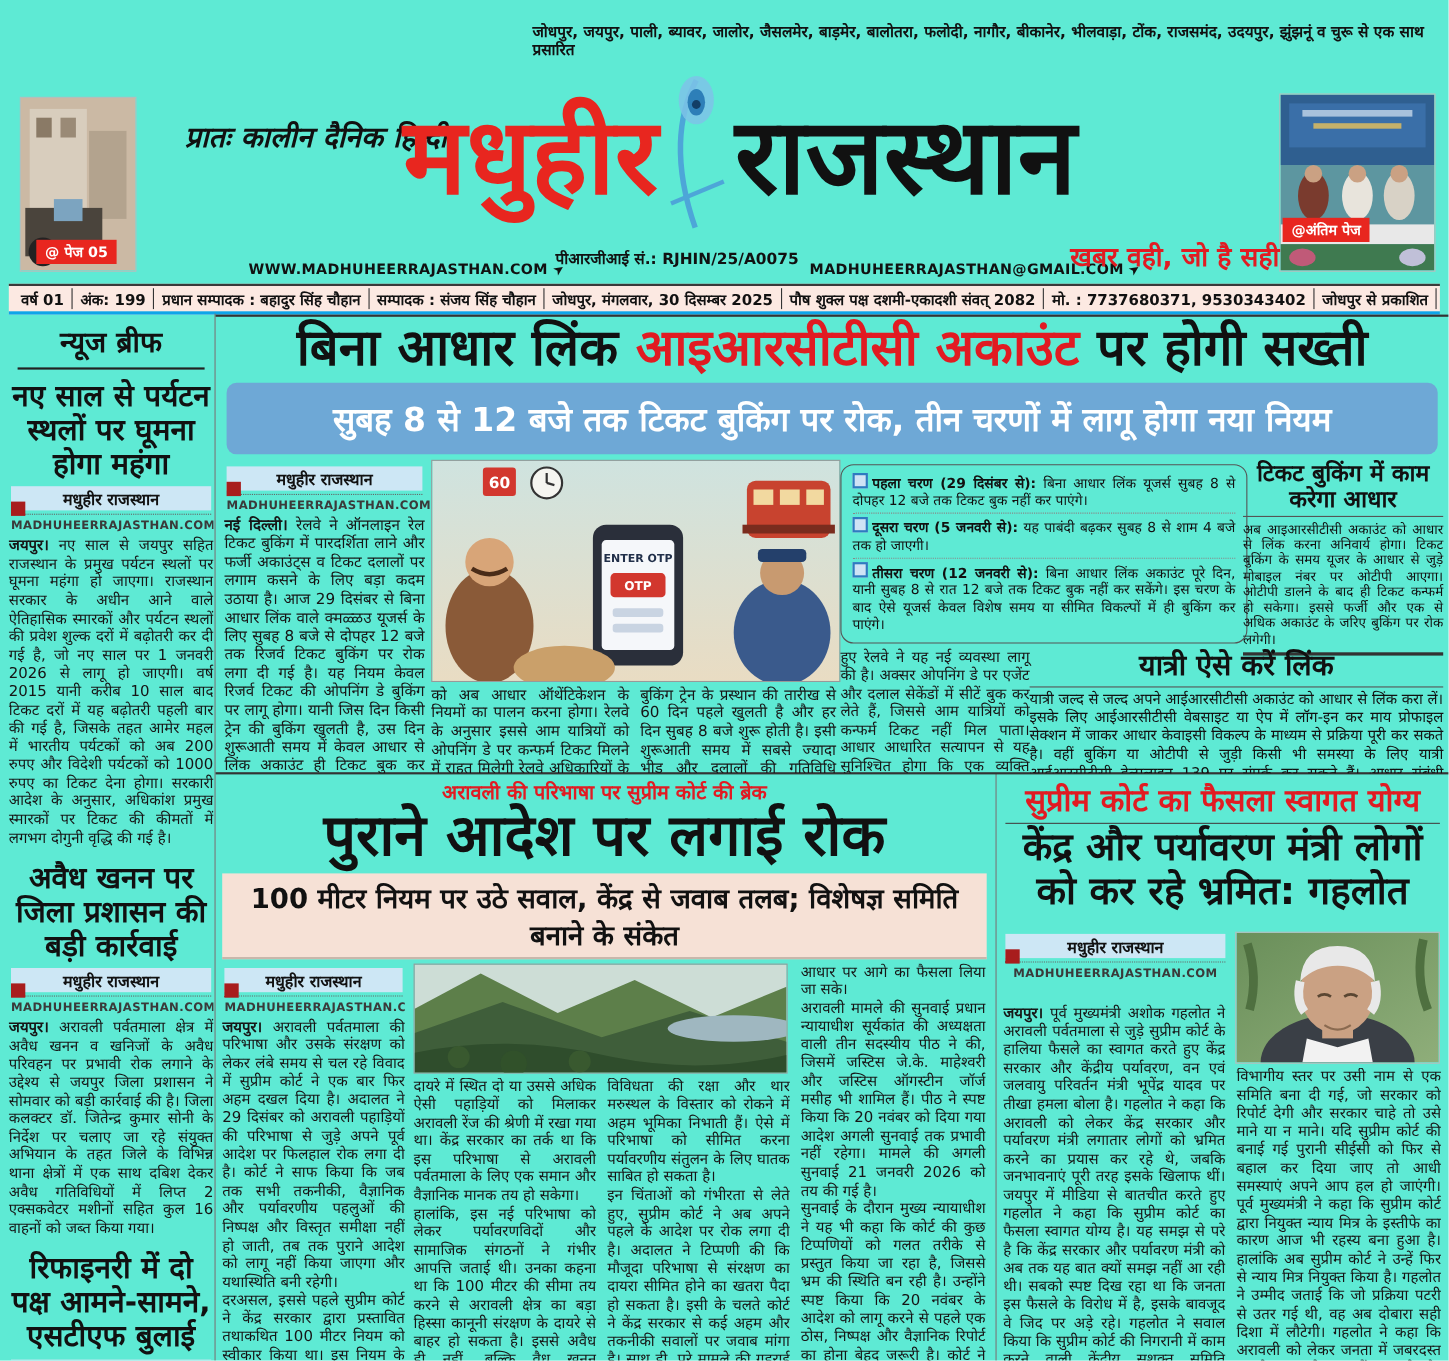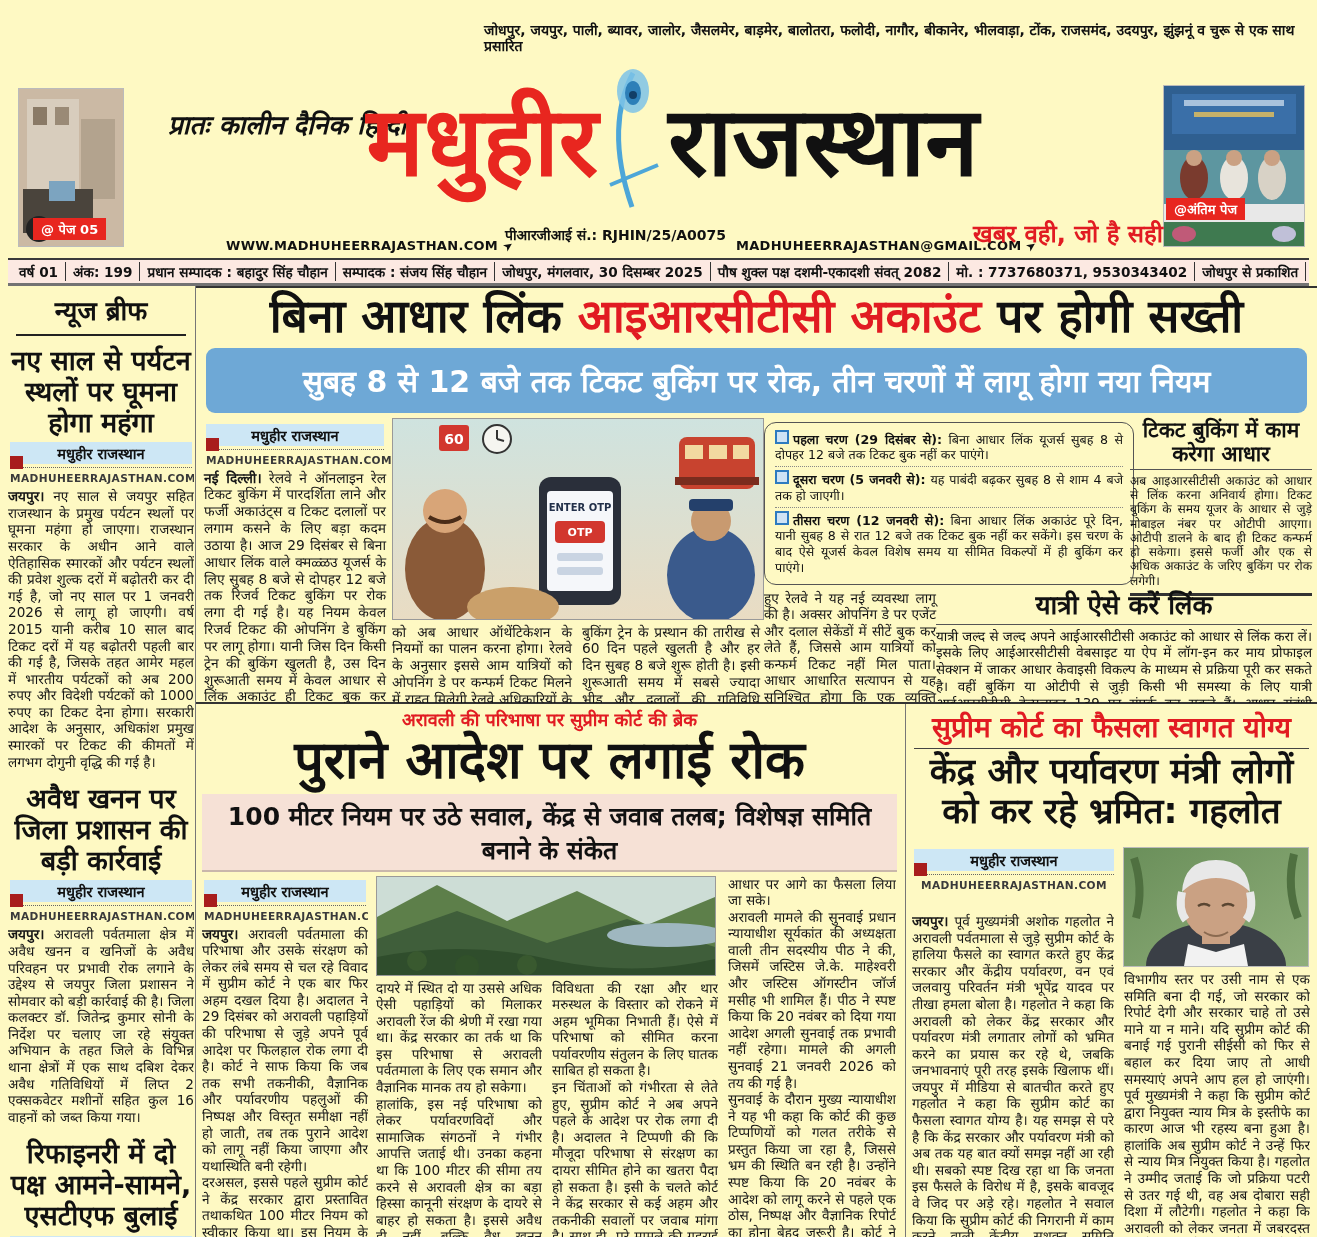--- a/index.html
+++ b/index.html
@@ -1,34 +1,34 @@
 <!DOCTYPE html>
 <html><head>
 <meta charset="utf-8">
 <style>
   html,body{margin:0;padding:0;background:#fff;}
-  .page{position:relative;width:1317px;height:1237px;background:#fef9c3;overflow:hidden;
+  .page{position:relative;width:1317px;height:1237px;background:#5eead4;overflow:hidden;
         font-family:"DejaVu Sans","Liberation Sans",sans-serif;color:#111;}
   .abs{position:absolute;}
   .bt{font-size:13.6px;line-height:1.22;text-align:justify;white-space:pre-line;color:#161616;}
   .dl{font-weight:bold;}
   
   .cities{left:484px;top:22px;right:6px;font-size:14px;font-weight:bold;line-height:1.15;}
   .tagline{left:168px;top:106px;font-size:26px;font-weight:bold;font-style:italic;}
   .masthead{left:185px;top:52px;width:975px;height:180px;display:flex;align-items:center;justify-content:center;gap:4px;}
   .mh1{font-size:96px;font-weight:800;color:#e8261f;line-height:1;}
   .mh2{font-size:96px;font-weight:800;color:#111;line-height:1;}
   .photo{overflow:hidden;border:1px solid #bbb;}
   .badge{position:absolute;background:#e8261f;color:#fff;font-weight:bold;font-size:13px;padding:2px 8px;white-space:nowrap;}
   .website{left:226px;top:238px;font-size:13px;font-weight:bold;letter-spacing:.3px;}
   .prgi{left:505px;top:225px;font-size:14px;font-weight:bold;}
   .email{left:736px;top:238px;font-size:13px;font-weight:bold;letter-spacing:.3px;}
   .slogan{left:973px;top:216px;font-size:24px;font-weight:800;color:#e11b22;}
   .cursor{display:inline-block;transform:rotate(-35deg);font-size:12px;}
-  .infobar{left:8px;top:258px;right:8px;background:#fce9e2;border-top:2px solid #3a3a3a;border-bottom:3px solid #737373;
+  .infobar{left:8px;top:258px;right:8px;background:#fce9e2;border-top:2px solid #3a3a3a;border-bottom:3px solid #0ea5e9;
            display:flex;align-items:center;padding:2px 4px;font-size:13.6px;font-weight:bold;white-space:nowrap;overflow:hidden;}
   .infobar span{padding:0 7px;border-right:1.4px solid #333;}
   .infobar span:last-child{border-right:none;}
   
   .vline1{left:195px;top:285px;bottom:0;width:1.4px;background:#777;}
   .vline2{left:905px;top:703px;bottom:0;width:1.4px;background:#777;}
   .hline1{left:196px;top:286px;right:0;height:1.6px;background:#333;}
   .hline2{left:196px;top:702px;right:0;height:1.6px;background:#333;}
   
   .byline{margin:4px 2px;position:relative;text-align:center;}

